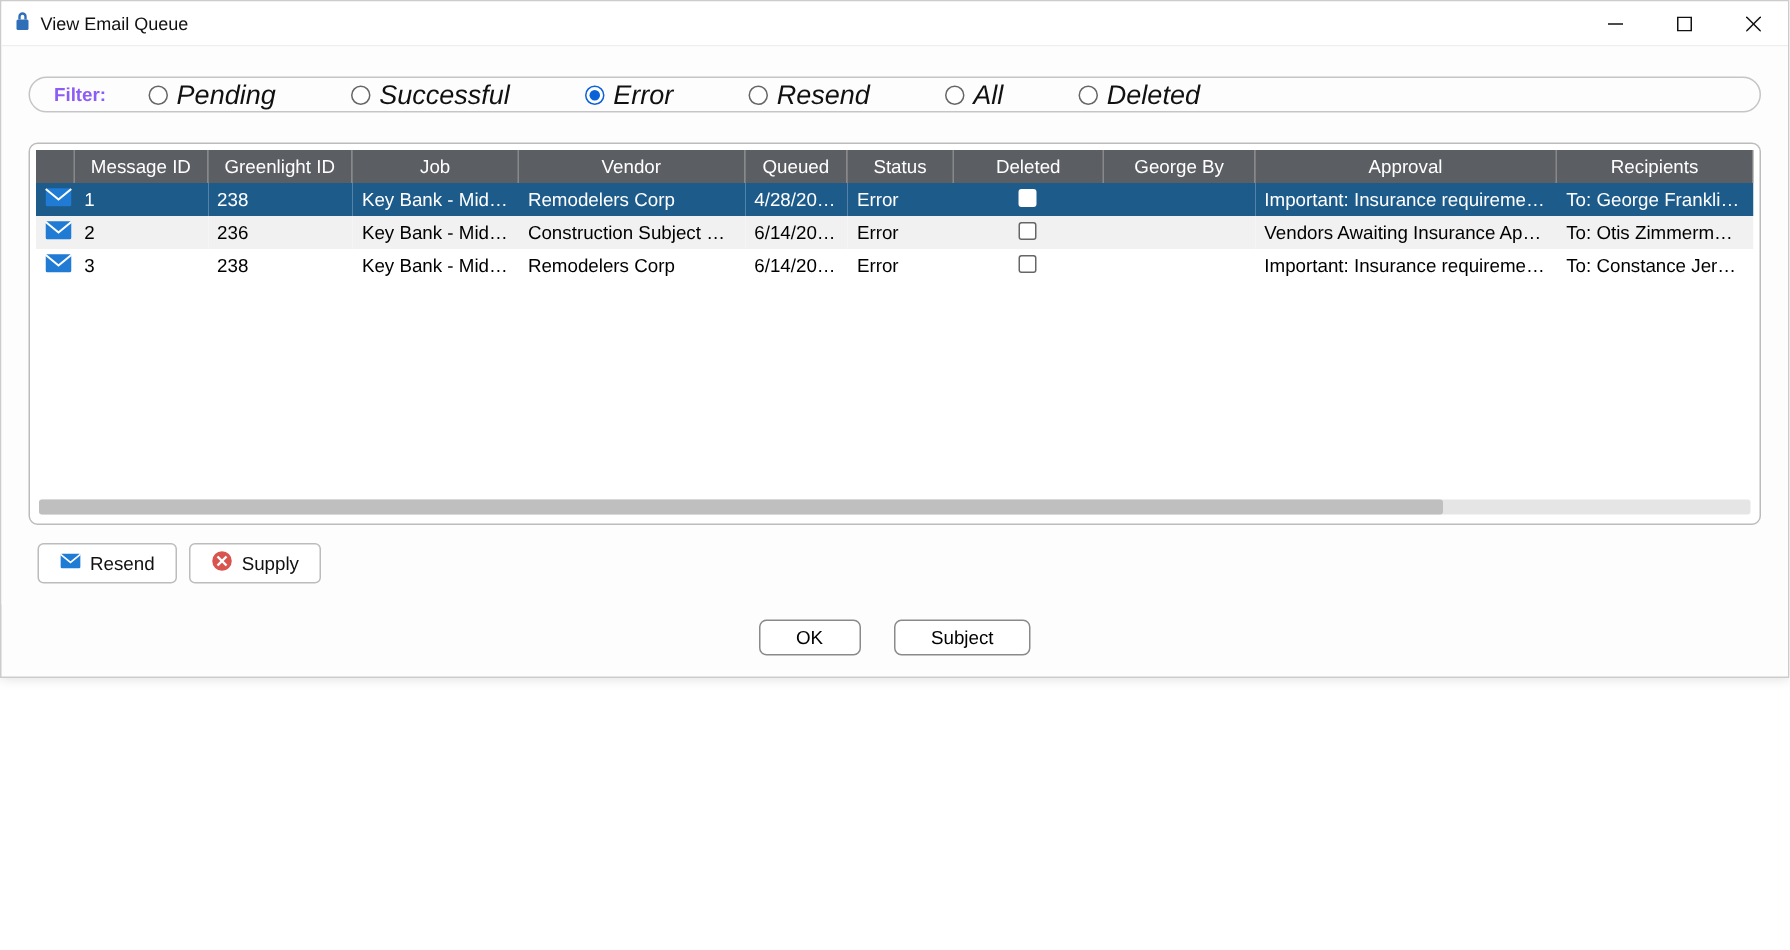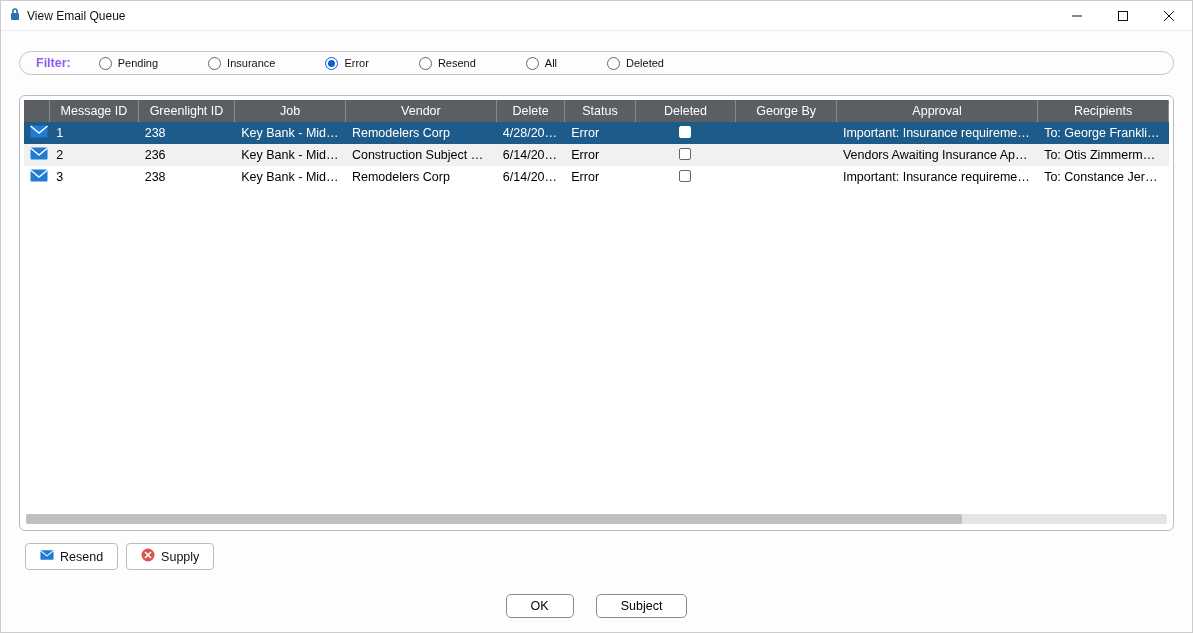--- a/index.html
+++ b/index.html
@@ -1,31 +1,31 @@
 <!DOCTYPE html>
 <html><head>
 <meta charset="utf-8">
 <style>
   * { box-sizing: border-box; }
   html, body { margin: 0; padding: 0; height: 100%; font-family: "Segoe UI", Tahoma, sans-serif; font-size: 12.5px; }
   body { background: #fff; }
 
-  .window { width: 1193px; height: 633px; border: 1px solid #ccc; background: #fdfdfd; box-shadow: 0 0 8px rgba(0,0,0,0.15); position: relative; display: flex; flex-direction: column; }
+  .window { width: 1193px; height: 452px; border: 1px solid #ccc; background: #fdfdfd; box-shadow: 0 0 8px rgba(0,0,0,0.15); position: relative; display: flex; flex-direction: column; }
   .titlebar { height: 30px; display: flex; align-items: center; justify-content: space-between; padding: 0 0 0 8px; background: #fff; border-bottom: 1px solid #eee; }
   .title-left { display: flex; align-items: center; gap: 6px; }
   .title-text { font-size: 12px; color: #111; }
   .win-controls { display: flex; }
   .win-btn { width: 46px; height: 30px; display: flex; align-items: center; justify-content: center; cursor: default; }
   .win-btn svg { width: 10px; height: 10px; stroke: #111; fill: none; stroke-width: 1; }
 
   .client { flex: 1; display: flex; flex-direction: column; padding: 20px 18px 8px 18px; background: #fdfdfd; }
 
   .filter-bar { border: 1px solid #c5c5c5; border-radius: 16px; height: 24px; display: flex; align-items: center; padding: 0 16px; margin-bottom: 20px; background: #fdfdfd; }
   .filter-label { font-weight: bold; font-size: 12.5px; margin-right: 28px; color: #8b5cf6; }
-  .radio-item { display: flex; align-items: center; gap: 6px; margin-right: 50px; cursor: default; color: #111; font-size: 11px; }
+  .radio-item { display: flex; align-items: center; gap: 6px; margin-right: 50px; cursor: default; color: #111; font-size: 18px; font-style: italic; }
   .radio-outer { width: 13px; height: 13px; border: 1px solid #666; border-radius: 50%; display: flex; align-items: center; justify-content: center; background: #fff; }
   .radio-item.selected .radio-outer { border-color: #0b61d6; }
   .radio-inner { width: 7px; height: 7px; border-radius: 50%; background: #0b61d6; display: none; }
   .radio-item.selected .radio-inner { display: block; }
 
   .grid-wrap { flex: 1; border: 1px solid #bcbcbc; border-radius: 6px; padding: 4px; background: #fff; overflow: hidden; display: flex; flex-direction: column; }
   .grid { flex: 1; overflow: auto; position: relative; }
   table { border-collapse: separate; border-spacing: 0; width: 100%; table-layout: fixed; }
   th { background: #5b5e63; color: #fff; font-weight: normal; text-align: center; font-size: 12.5px; padding: 4px 6px; border-right: 1px solid #888; white-space: nowrap; overflow: hidden; text-overflow: ellipsis; }
   td { font-size: 12.5px; padding: 3px 6px; border-right: 1px solid transparent; white-space: nowrap; overflow: hidden; text-overflow: ellipsis; }
@@ -96,21 +96,21 @@
   <div class="client">
     <div class="filter-bar">
       <span class="filter-label">Filter:</span>
 
       <span class="radio-item">
         <span class="radio-outer"></span>
         <span>Pending</span>
       </span>
       <span class="radio-item">
         <span class="radio-outer"></span>
-        <span>Insurance</span>
+        <span>Successful</span>
       </span>
       <span class="radio-item selected">
         <span class="radio-outer">
             <span class="radio-inner"></span>
           </span>
         <span>Error</span>
       </span>
       <span class="radio-item">
         <span class="radio-outer"></span>
         <span>Resend</span>
@@ -141,21 +141,21 @@
               <col class="c-subj">
               <col class="c-recip">
           </colgroup>
           <thead>
             <tr>
               <th></th>
               <th>Message ID</th>
               <th>Greenlight ID</th>
               <th>Job</th>
               <th>Vendor</th>
-              <th>Delete</th>
+              <th>Queued</th>
               <th>Status</th>
               <th>Deleted</th>
               <th>George By</th>
               <th>Approval</th>
               <th>Recipients</th>
             </tr>
           </thead>
           <tbody id="grid-body">
               <tr class="sel">
                 <td><span class="mail-icon"><svg viewBox="0 0 18 13">

